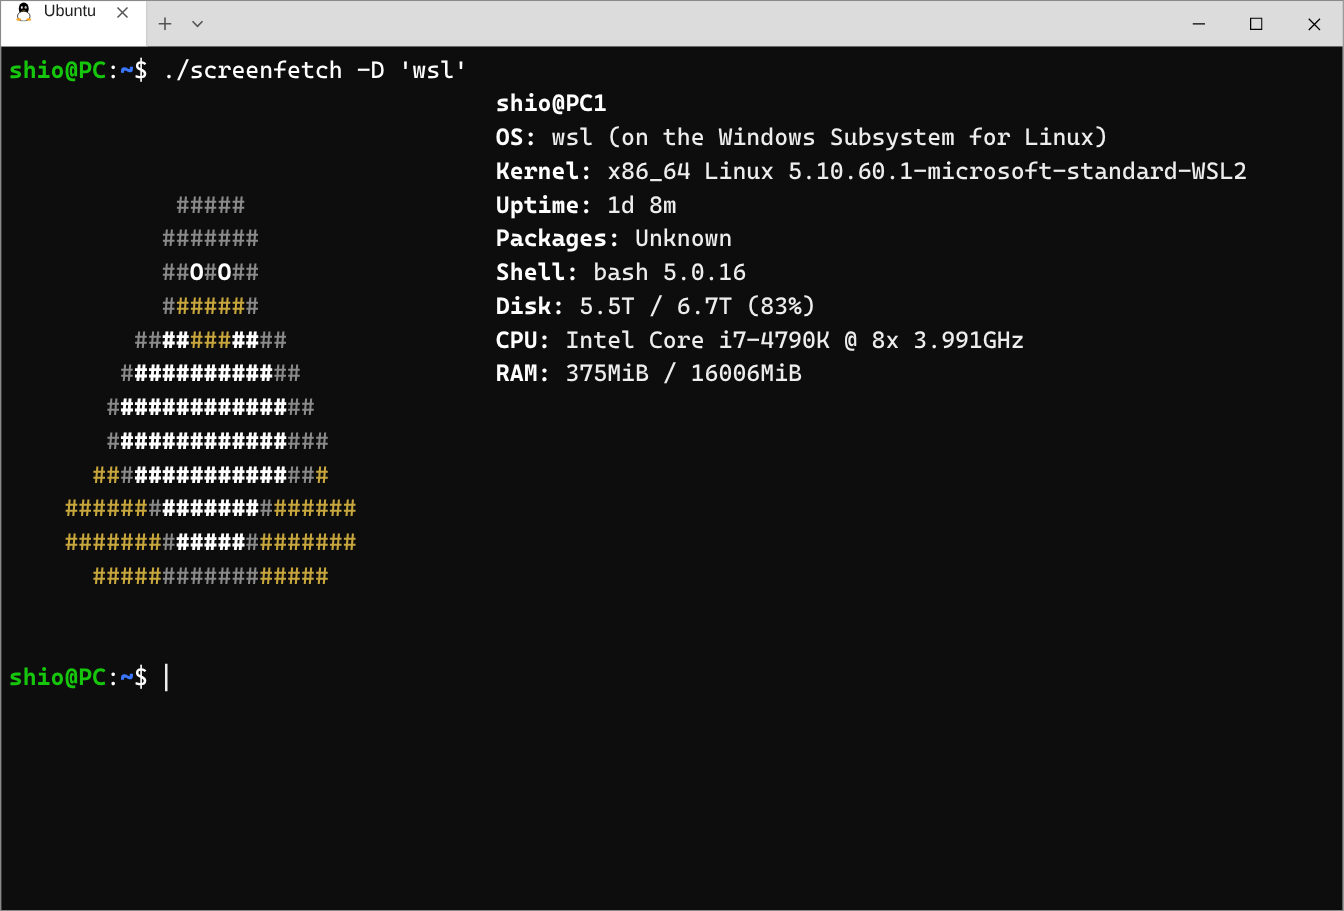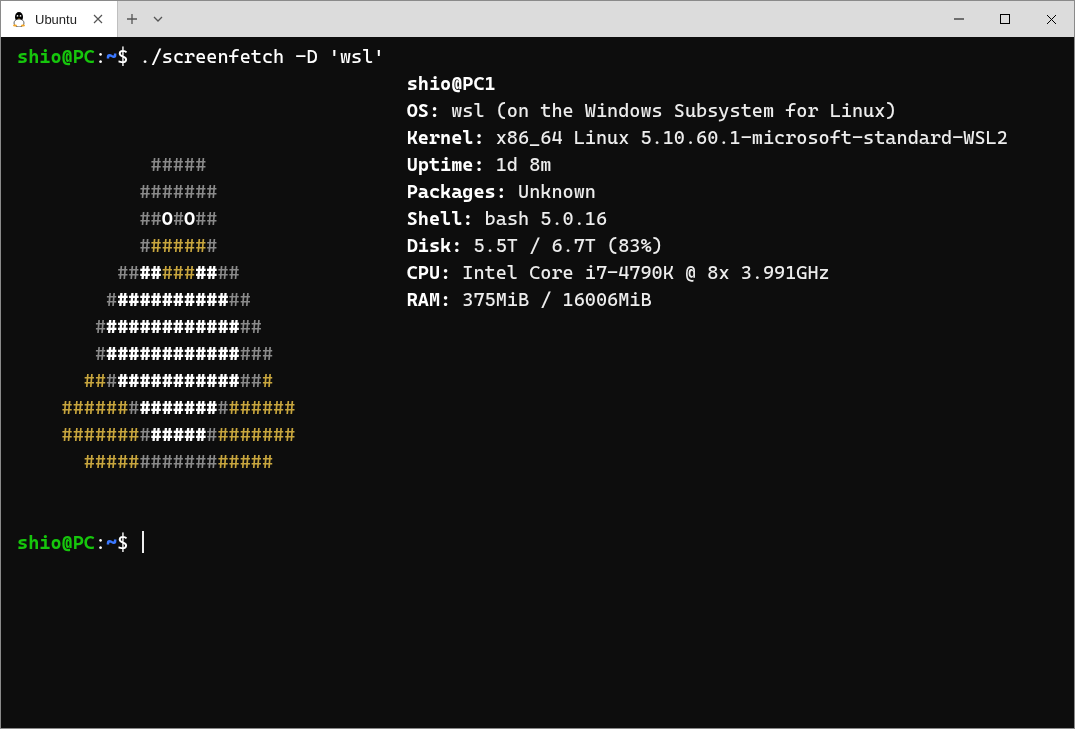--- a/index.html
+++ b/index.html
@@ -19,21 +19,20 @@
   }
   .titlebar {
     height: 36px;
     background: #dcdcdc;
     display: flex;
     align-items: stretch;
     position: relative;
   }
   .tab {
     display: flex;
-    align-items: center;
     background: #fff;
     padding: 0 10px;
     height: 100%;
     border-right: 1px solid #bfbfbf;
     gap: 8px;
   }
   .tab-icon { width: 16px; height: 16px; display: flex; align-items: center; justify-content: center; }
   .tab-label { font-size: 13px; color: #222; }
   .tab-close { font-size: 13px; color: #555; padding: 2px 4px; cursor: pointer; margin-left: 4px; }
   .tab-actions { display: flex; align-items: center; padding: 0 8px; gap: 14px; }
@@ -51,21 +50,21 @@
     color: #222;
     cursor: pointer;
   }
   .terminal {
     flex: 1;
     background: #0d0d0d;
     color: #ededed;
     font-family: "Cascadia Mono", "Consolas", "DejaVu Sans Mono", monospace;
     font-size: 19px;
     line-height: 27px;
-    padding: 6px 16px;
+    padding: 6px 6px;
     overflow: hidden;
   }
   .terminal pre {
     font-family: inherit;
     white-space: pre;
   }
   .green { color: #16c60c; font-weight: bold; }
   .blue { color: #3b78ff; font-weight: bold; }
   .white { color: #ffffff; }
   .bwhite { color: #ffffff; font-weight: bold; }

